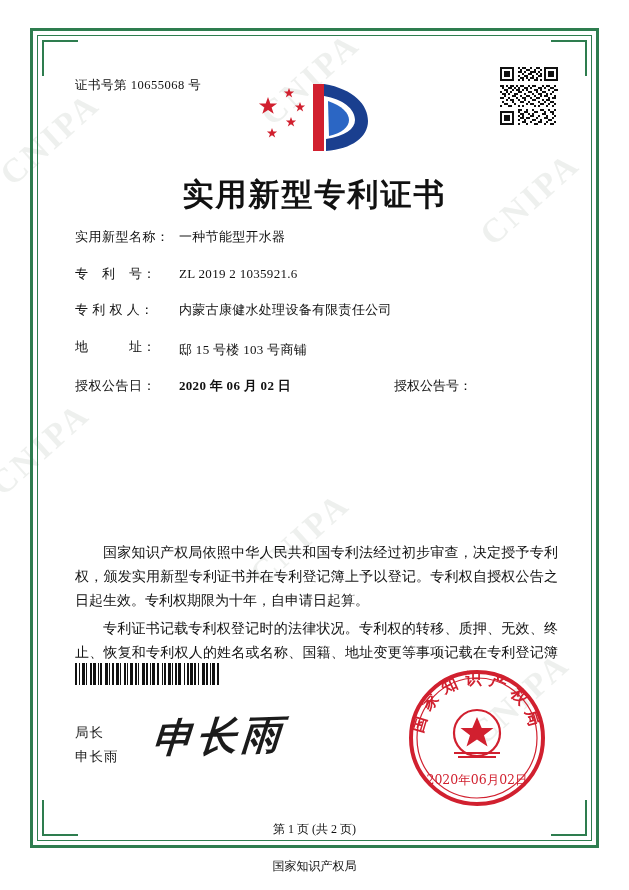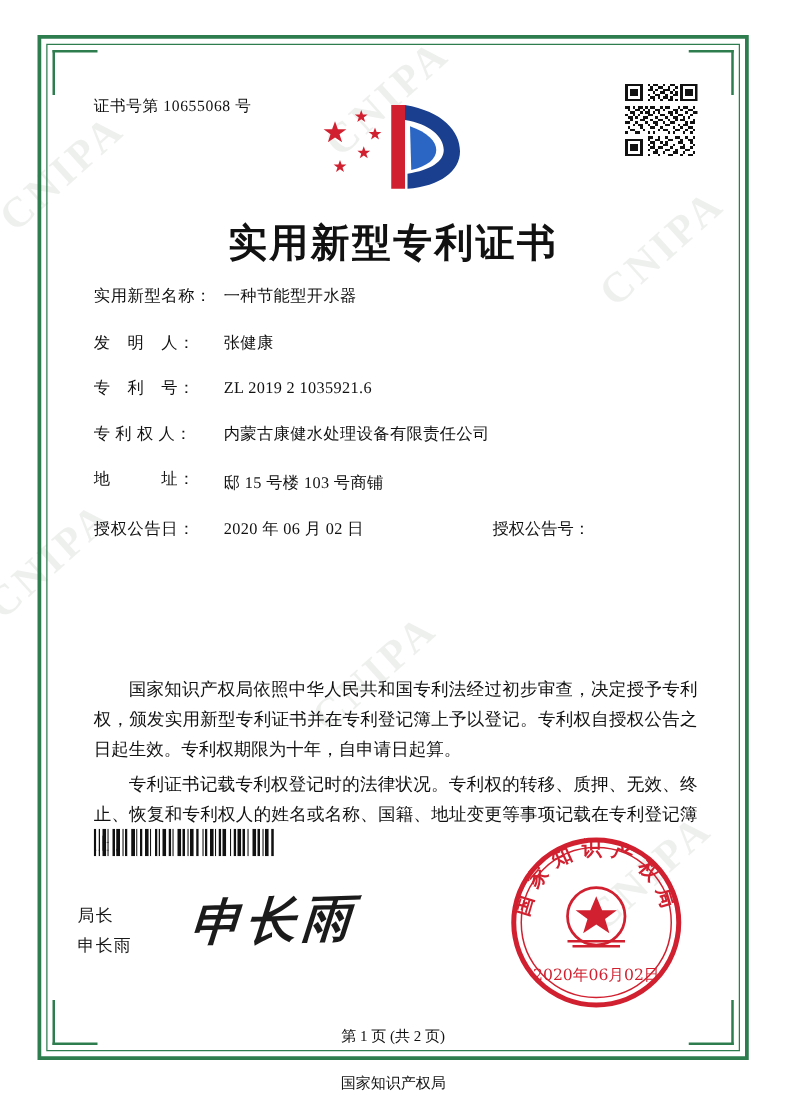--- a/index.html
+++ b/index.html
@@ -136,21 +136,21 @@
     letter-spacing: 0.5px;
   }
   .row .value {
     flex: 1;
     letter-spacing: 0.3px;
   }
   .row .value .line2 {
     display: block;
     margin-top: 3px;
   }
-  .row.two-col .value { flex: none; width: 215px; }
+  .row.two-col .value { flex: none; width: 215px; font-weight: bold; }
   .row .label2 { width: 108px; flex: none; white-space: nowrap; }
   .row .value2 { flex: 1; }
 
   
   .paras {
     position: absolute;
     left: 42px;
     right: 38px;
     top: 510px;
     font-family: "Liberation Serif", "DejaVu Serif", serif;
@@ -177,21 +177,21 @@
   }
   .barcode i {
     display: block;
     background: #111;
     height: 100%;
   }
 
   
   .sig-block {
     position: absolute;
-    left: 29px;
+    left: 42px;
     top: 690px;
     font-family: "Liberation Serif", "DejaVu Serif", serif;
     font-size: 13.5px;
     line-height: 1.75;
     letter-spacing: 1px;
   }
   .sig-hand {
     position: absolute;
     left: 120px;
     top: 678px;
@@ -453,24 +453,20 @@
 
     <div class="title">实用新型专利证书</div>
 
     <div class="fields">
 
       <div class="row">
         <div class="label">实用新型名称：</div>
         <div class="value">一种节能型开水器</div>
       </div>
 
-      <div class="row">
-        <div class="label">发　明　人：</div>
-        <div class="value">张健康</div>
-      </div>
 
       <div class="row">
         <div class="label">专　利　号：</div>
         <div class="value">ZL 2019 2 1035921.6</div>
       </div>
 
 
       <div class="row">
         <div class="label">专 利 权 人：</div>
         <div class="value">内蒙古康健水处理设备有限责任公司</div>

